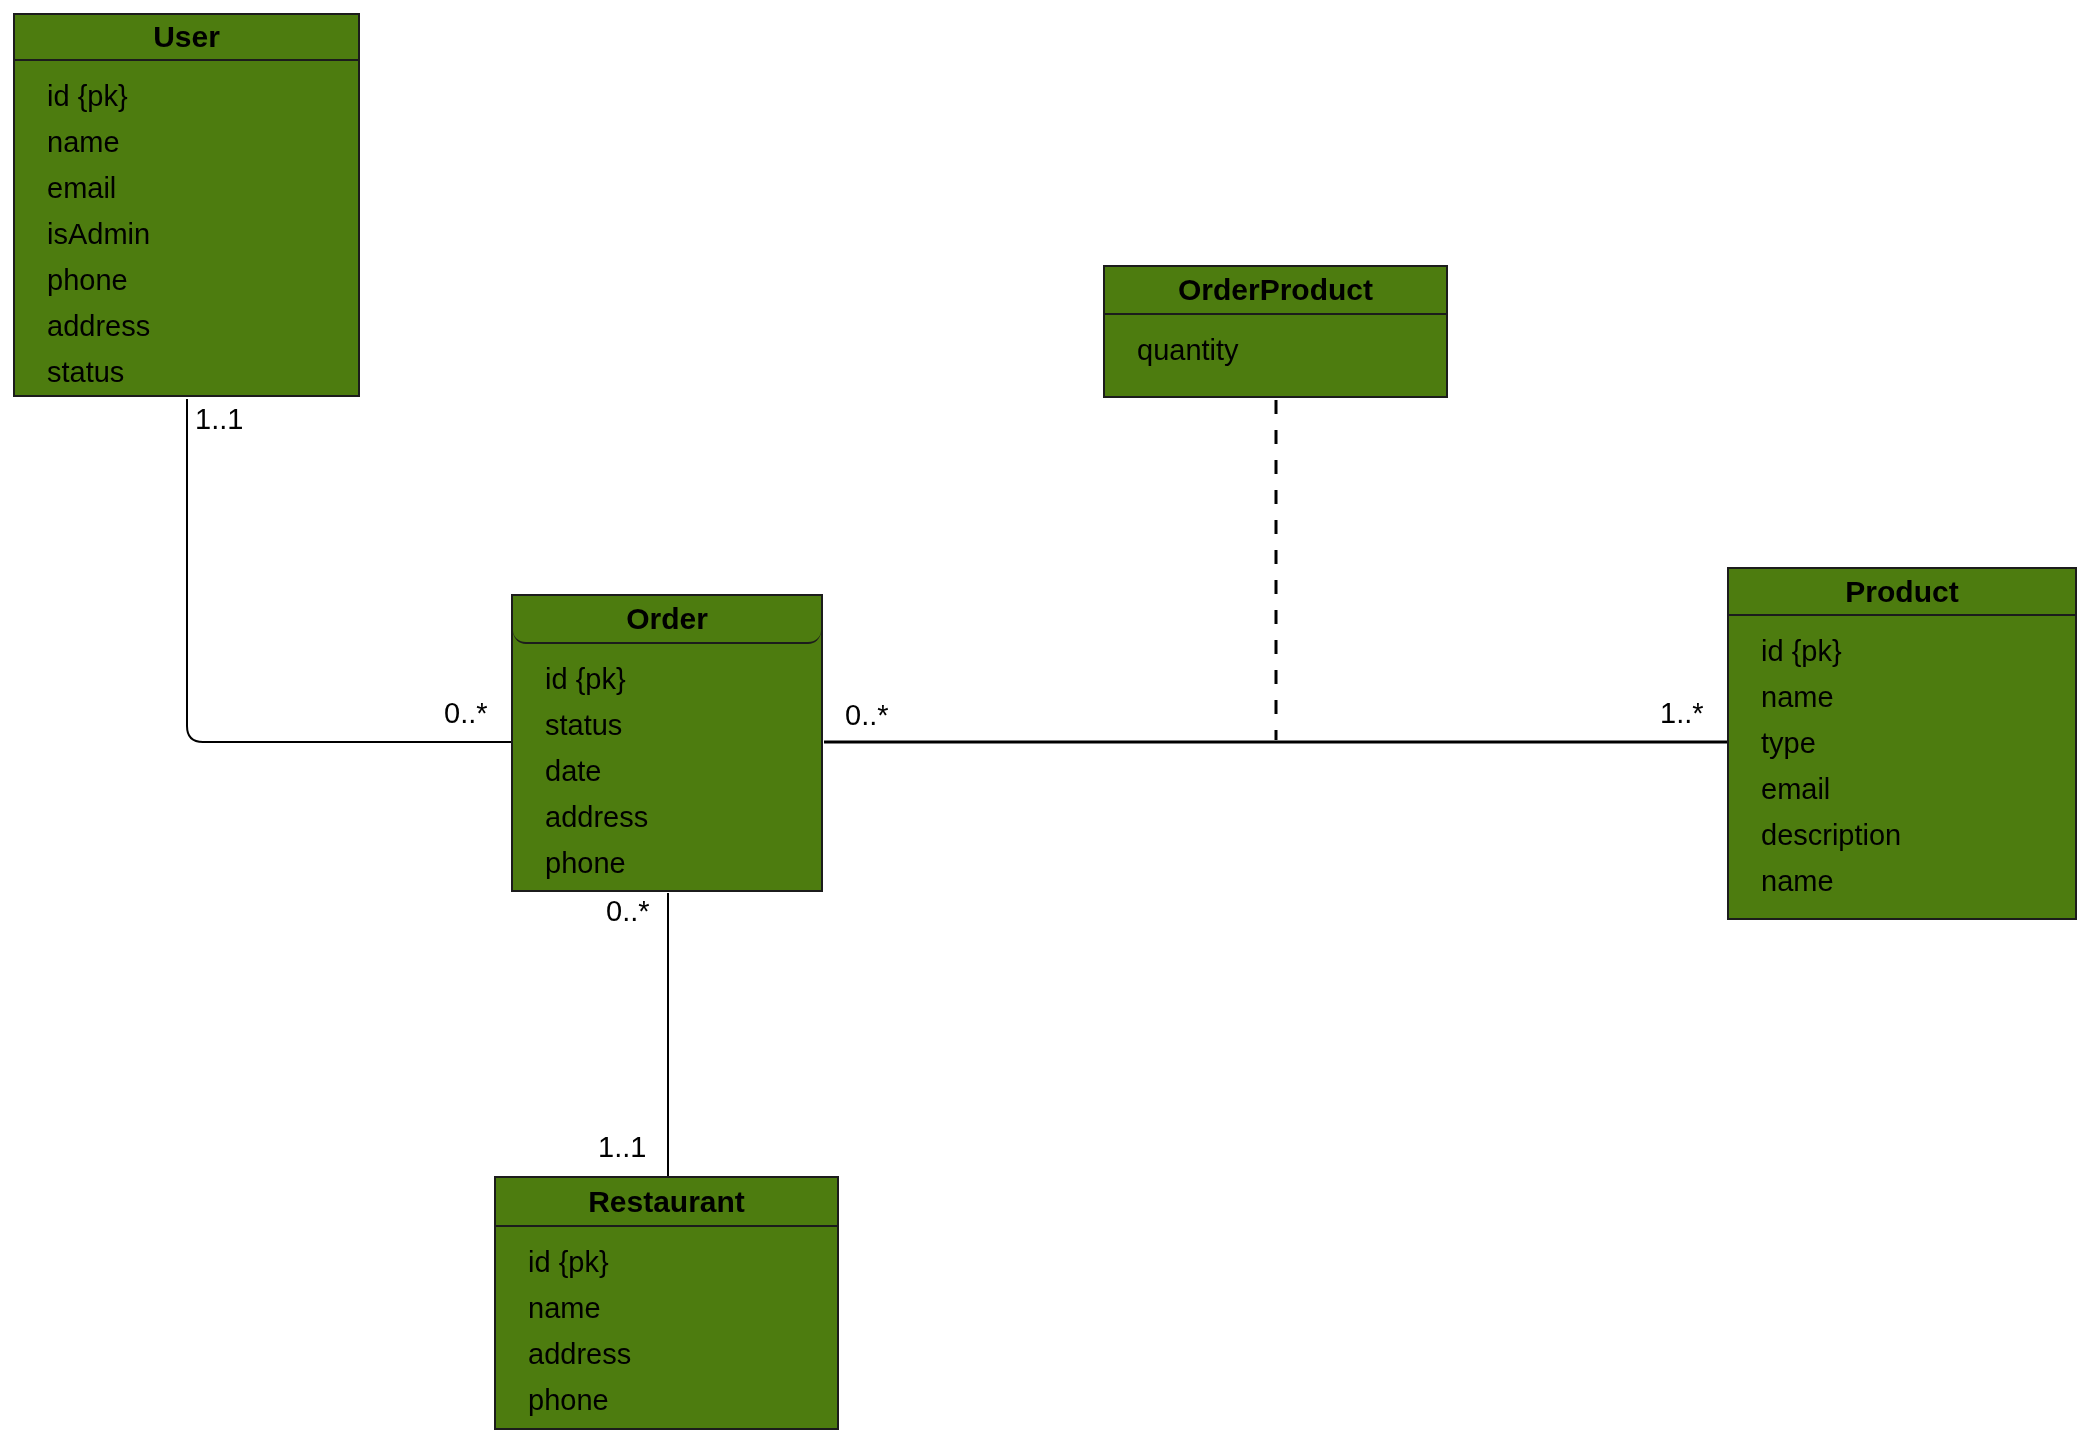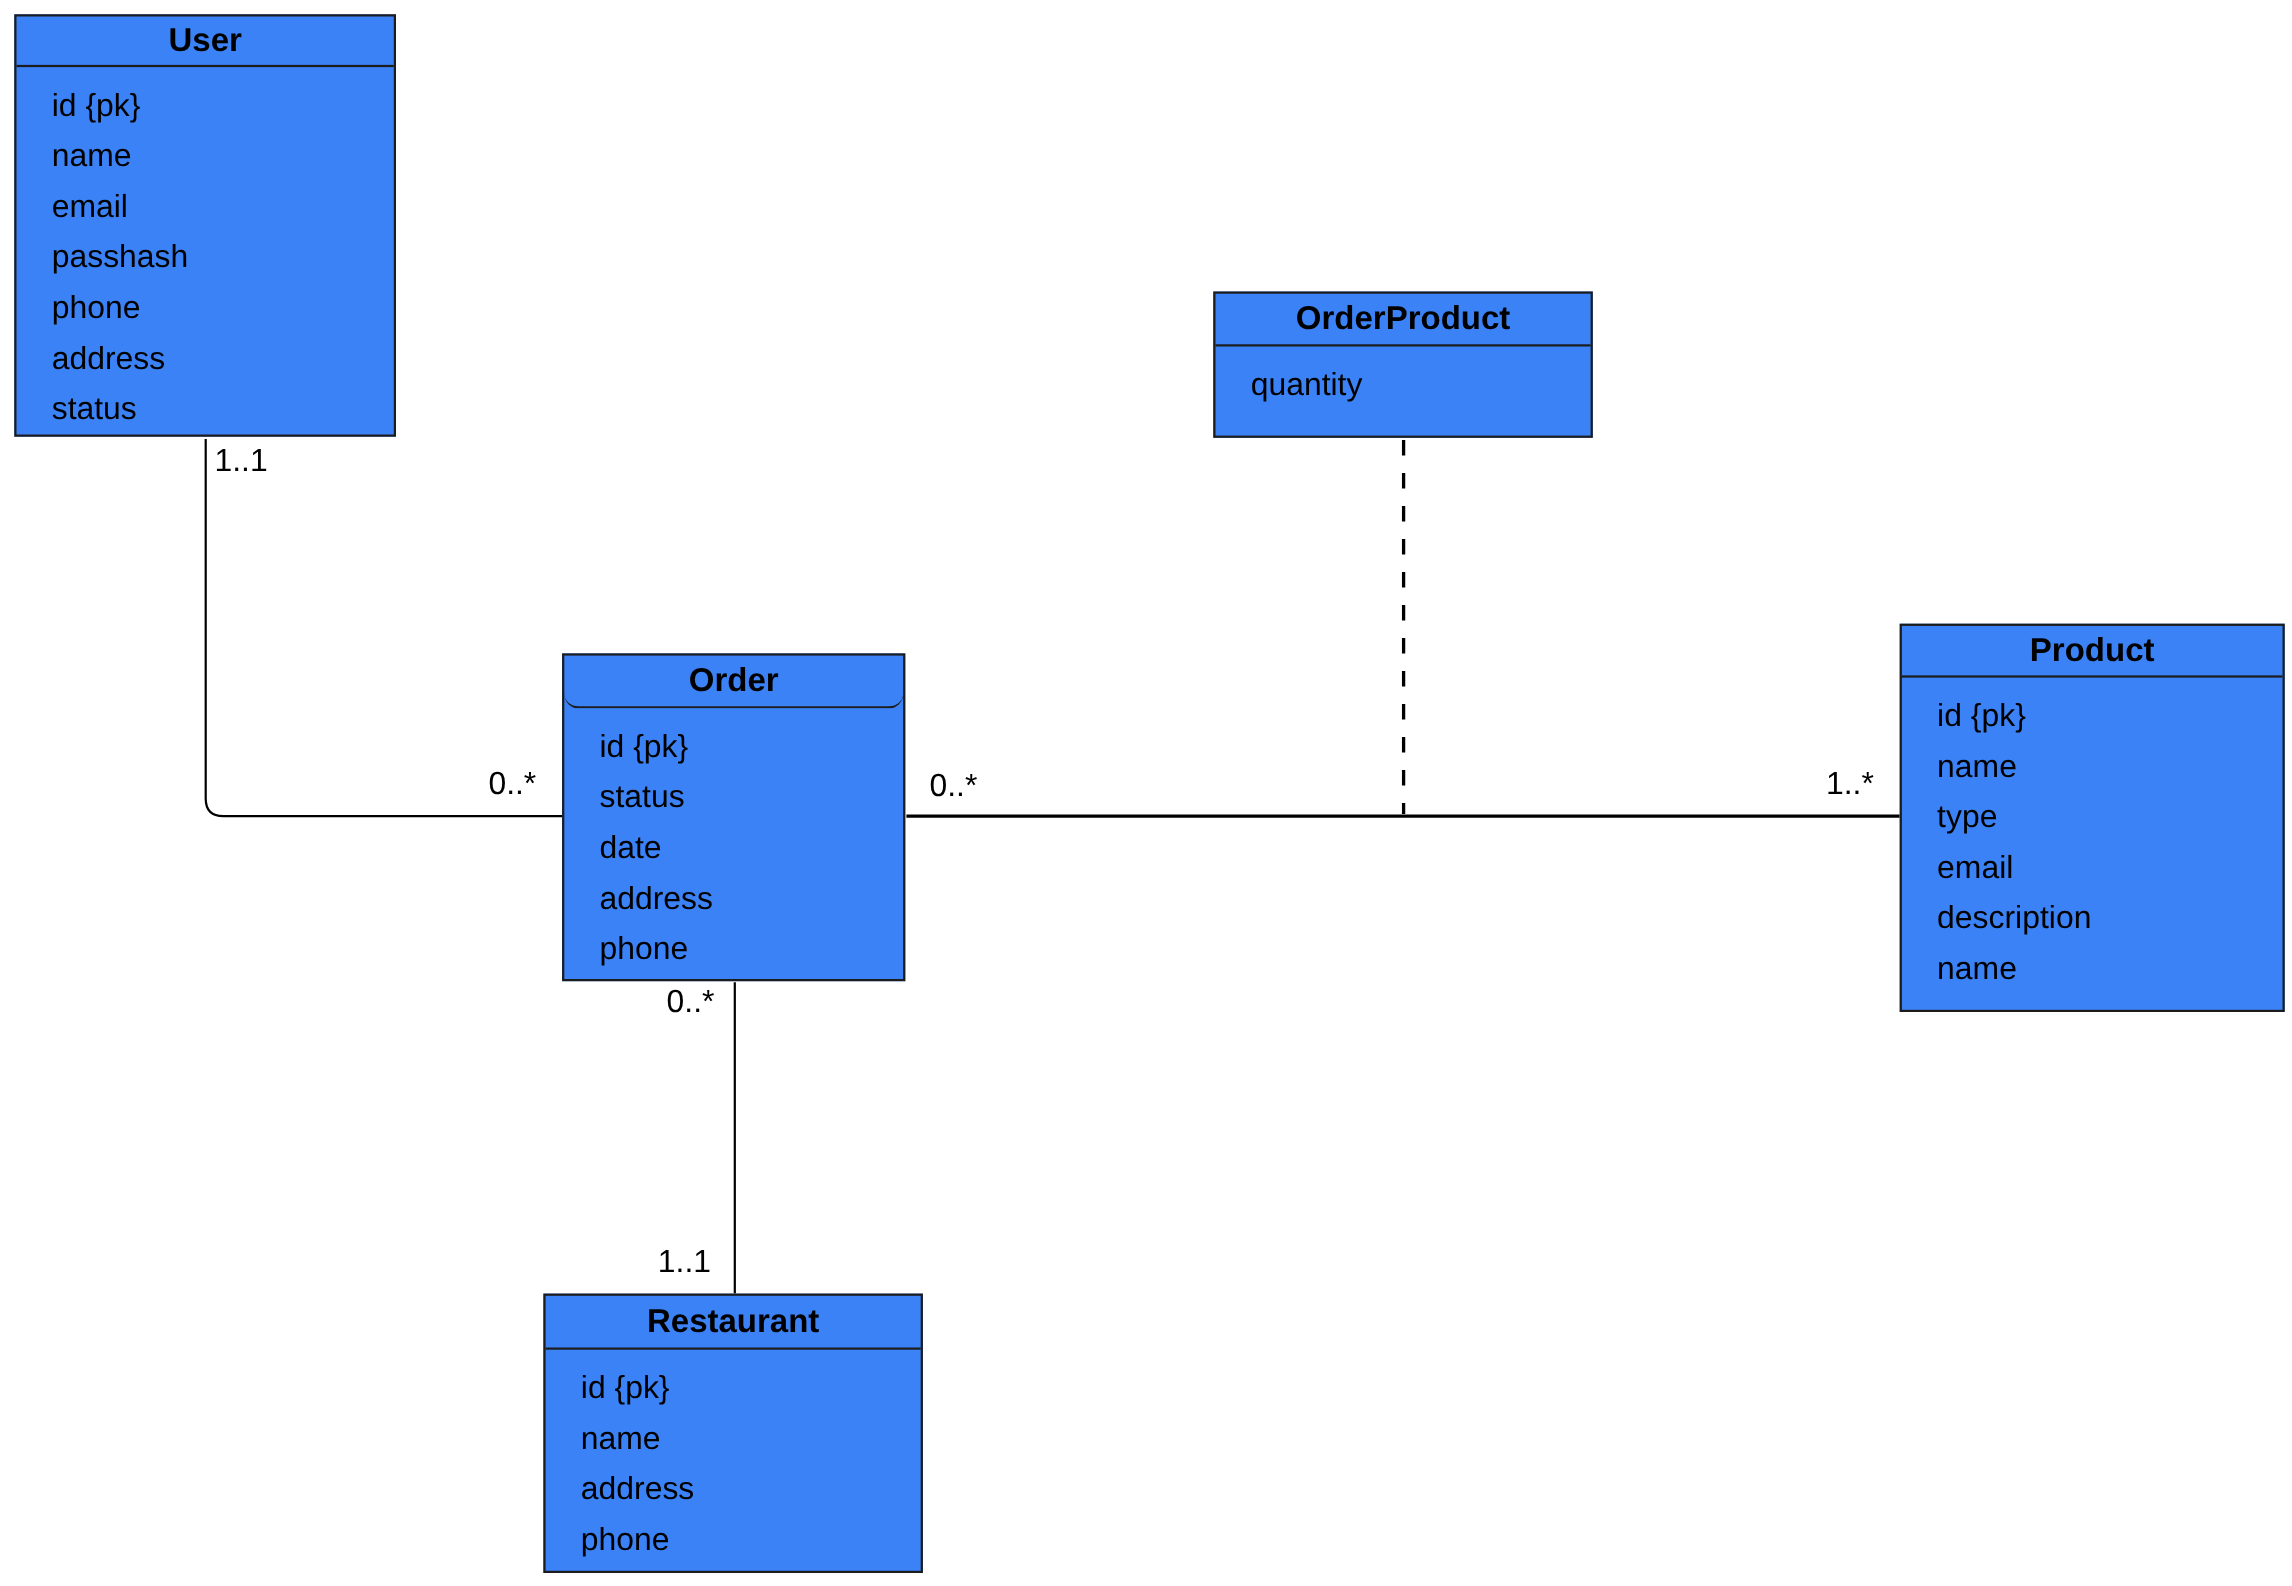--- a/index.html
+++ b/index.html
@@ -18,21 +18,21 @@
   svg.wires {
     position: absolute;
     left: 0; top: 0;
     width: 2084px;
     height: 1442px;
     pointer-events: none;
   }
   svg.wires path { pointer-events: stroke; }
   .entity {
     position: absolute;
-    background: #3b82f6;
+    background: #4d7c0f;
     border: 2px solid #1c1c1c;
     box-sizing: border-box;
   }
   .entity .title {
     font-weight: bold;
     font-size: 30px;
     color: #000000;
     text-align: center;
     border-bottom: 2px solid #1c1c1c;
     display: flex;
@@ -87,21 +87,21 @@
     <path d="M 1276 400 L 1276 740" fill="none" stroke="#000000" stroke-width="3" stroke-dasharray="14 16"></path>
     <path d="M 668 893 L 668 1176" fill="none" stroke="#000000" stroke-width="2"></path>
   </svg>
 
   <div class="entity" id="box-user">
     <div class="title">User</div>
     <ul class="attrs">
       <li>id {pk}</li>
       <li>name</li>
       <li>email</li>
-      <li>passhash</li>
+      <li>isAdmin</li>
       <li>phone</li>
       <li>address</li>
       <li>status</li>
     </ul>
   </div>
 
   <div class="entity" id="box-orderproduct">
     <div class="title">OrderProduct</div>
     <ul class="attrs">
       <li>quantity</li>

